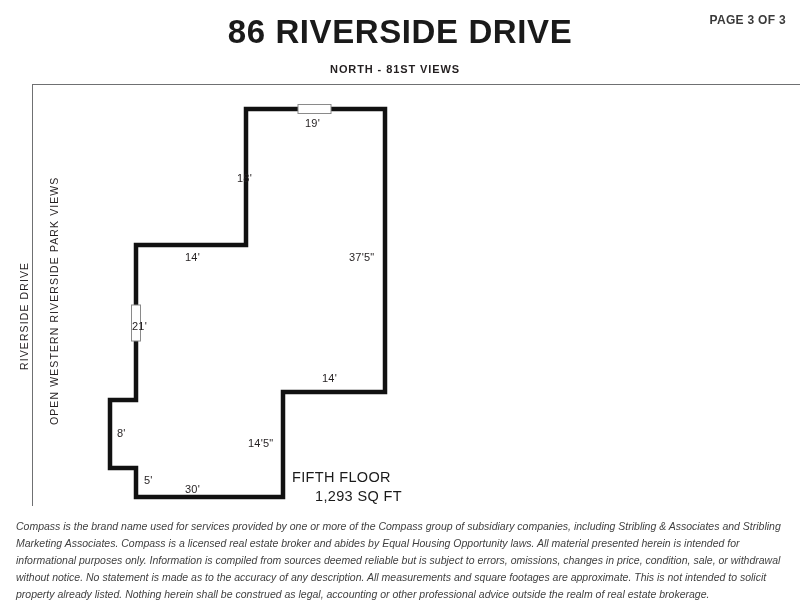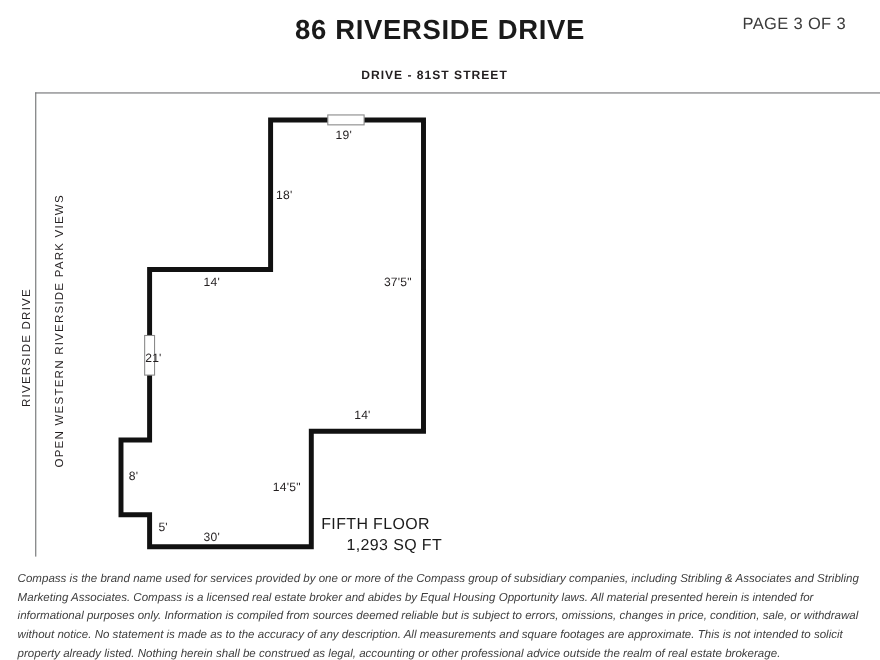--- a/index.html
+++ b/index.html
@@ -16,32 +16,33 @@
     overflow: hidden;
   }
 
   
   #page-title {
     position: absolute;
     left: 0;
     top: 13px;
     width: 800px;
     text-align: center;
-    font-size: 25px;
+    font-size: 33px;
     font-weight: bold;
     letter-spacing: 0.6px;
     color: #1a1a1a;
   }
   #page-indicator {
     position: absolute;
-    right: 31px;
+    right: 14px;
     top: 13px;
-    font-size: 15px;
+    font-size: 12px;
     letter-spacing: 0.3px;
     color: #3a3a3a;
+    font-weight: bold;
   }
 
   
   #street-label {
     position: absolute;
     left: 0;
     top: 63px;
     width: 790px;
     text-align: center;
     font-size: 11px;
@@ -151,21 +152,21 @@
     text-align: left;
   }
 </style>
 </head>
 <body>
 
 <div id="page-title">86 RIVERSIDE DRIVE</div>
 
 <div id="page-indicator">PAGE 3 OF 3</div>
 
-<div id="street-label">DRIVE - 81ST STREET</div>
+<div id="street-label">NORTH - 81ST VIEWS</div>
 
 <div id="top-rule"></div>
 <div id="left-rule"></div>
 
 <div class="v-label" id="label-riverside-drive">RIVERSIDE DRIVE</div>
 
 <div class="v-label" id="label-park-views">OPEN WESTERN RIVERSIDE PARK VIEWS</div>
 
 <svg id="floorplan" viewBox="0 0 800 600" width="800" height="600">
 
@@ -183,21 +184,21 @@
            L 246,245
            Z"></path>
 
   <rect class="window-fill" x="298" y="104.5" width="33" height="9"></rect>
 
   <rect class="window-fill" x="131.5" y="305" width="9" height="36"></rect>
 </svg>
 
 <div class="dim" style="left:305px; top:117px;text-align:center;">19'</div>
 
-<div class="dim" style="left:251px; top:172px;">18'</div>
+<div class="dim" style="left:237px; top:172px;">18'</div>
 
 <div class="dim" style="left:185px; top:251px;">14'</div>
 
 <div class="dim" style="left:349px; top:251px;">37'5"</div>
 
 <div class="dim" style="left:132px; top:320px;">21'</div>
 
 <div class="dim" style="left:322px; top:372px;">14'</div>
 
 <div class="dim" style="left:117px; top:427px;">8'</div>

